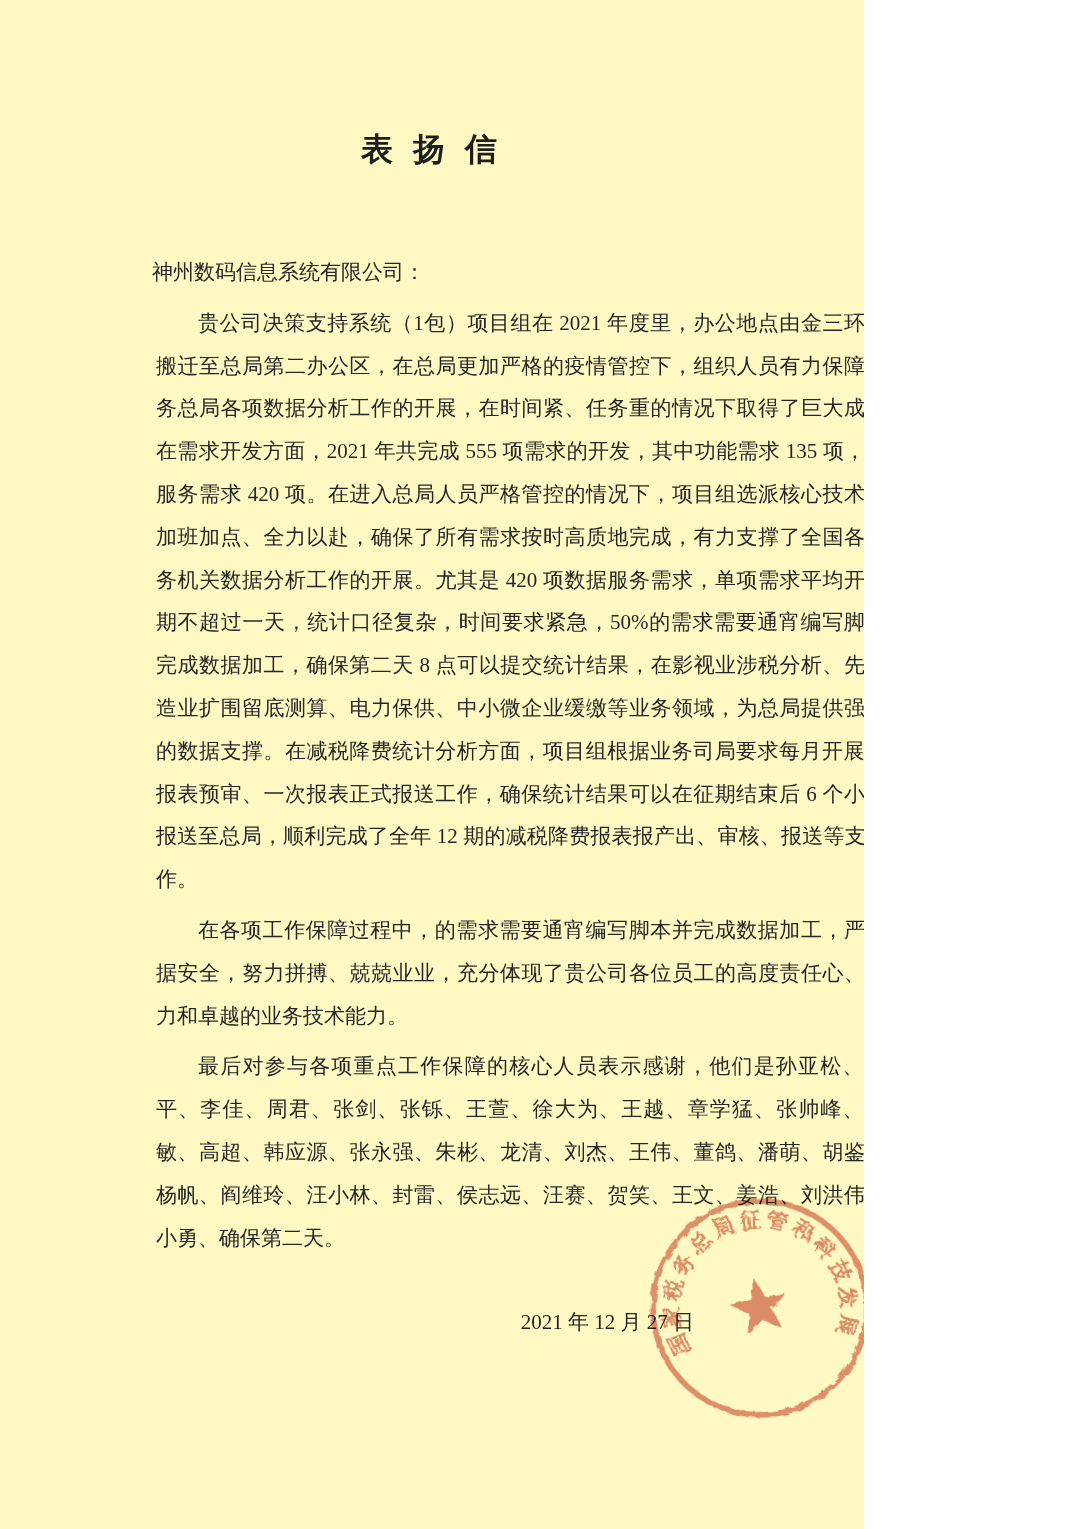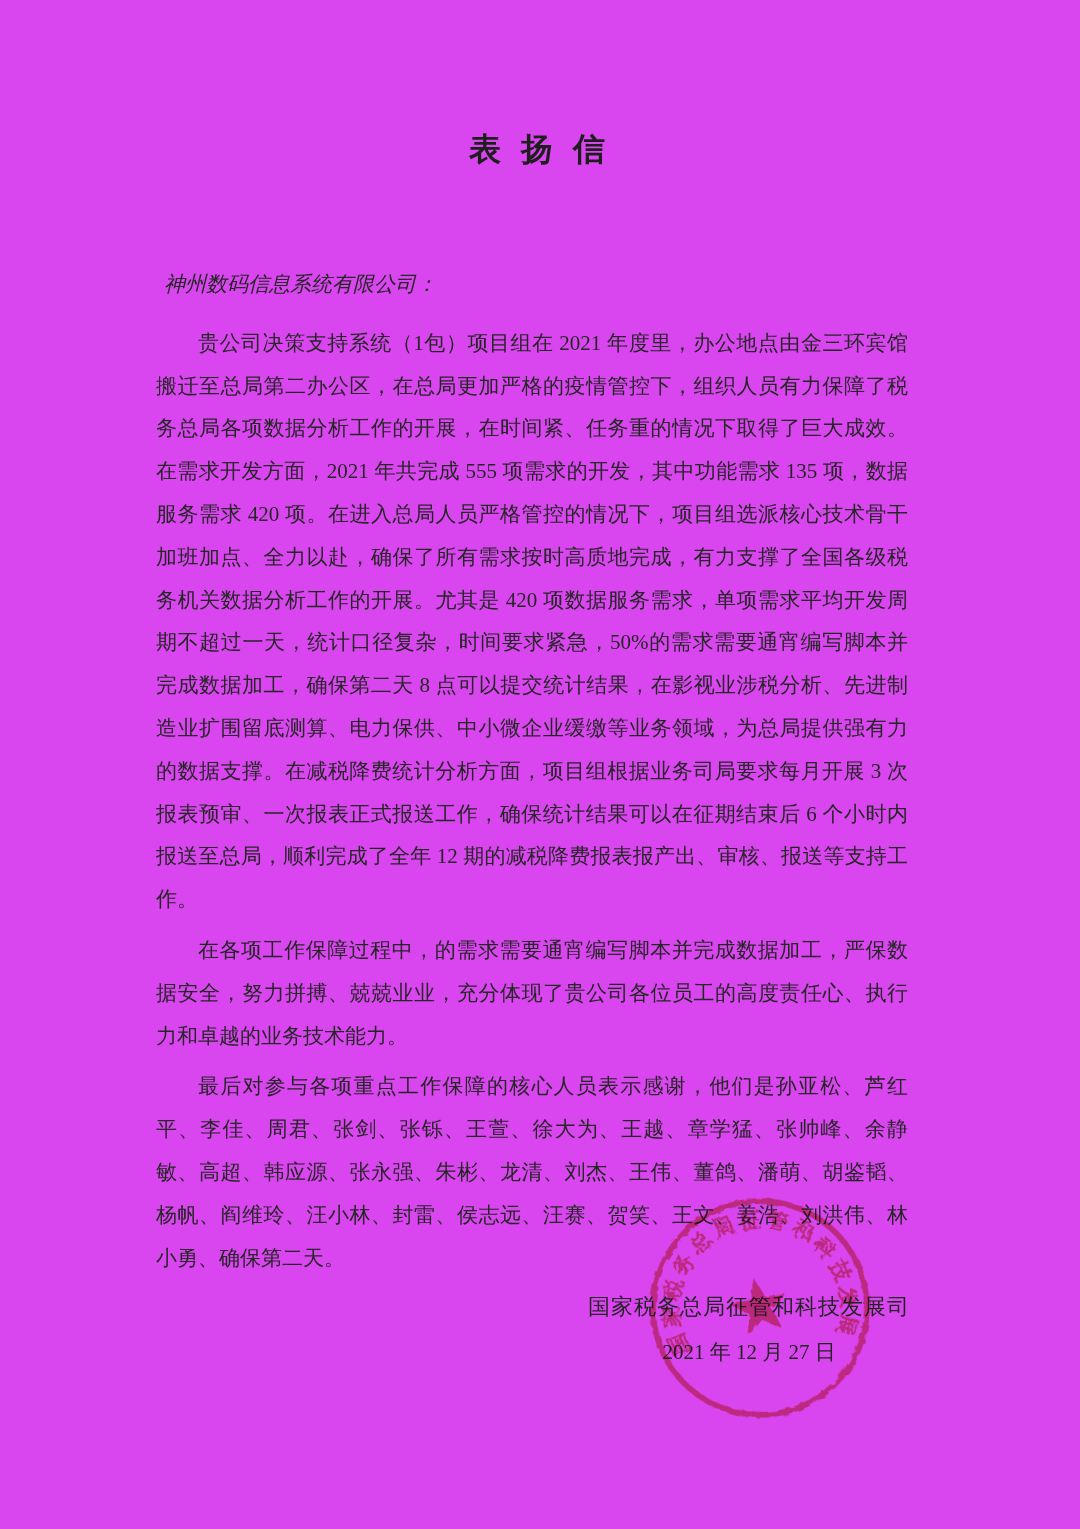--- a/index.html
+++ b/index.html
@@ -2,23 +2,23 @@
 <html><head>
 <meta charset="utf-8">
 <style>
   html, body {
     margin: 0;
     padding: 0;
     background: #ffffff;
   }
   .page {
     position: relative;
-    width: 1080px;
+    width: 864px;
     height: 1529px;
-    background: #d946ef;
+    background: #fef9c3;
     font-family: "Liberation Serif", "DejaVu Serif", serif;
     color: #262626;
     overflow: hidden;
   }
   .title {
     position: absolute;
     top: 133px;
     left: 0;
     width: 100%;
     margin: 0;
@@ -33,23 +33,22 @@
     position: absolute;
     left: 148px;
     top: 247px;
     width: 768px;
     font-size: 21px;
     line-height: 42.8px;
     text-align: justify;
     text-justify: inter-character;
   }
   .greeting {
-    margin: 16px;
+    margin: 4px;
     text-indent: 0;
-    font-style: italic;
   }
   .para {
     margin: 8px;
     text-indent: 2em;
   }
   .sign-block {
     position: absolute;
     right: 170px;
     top: 1292px;
     text-align: center;
@@ -90,21 +89,20 @@
   <h1 class="title">表 扬 信</h1>
 
   <div class="body-block">
     <p class="greeting">神州数码信息系统有限公司：</p>
     <p class="para">贵公司决策支持系统（1包）项目组在 2021 年度里，办公地点由金三环宾馆搬迁至总局第二办公区，在总局更加严格的疫情管控下，组织人员有力保障了税务总局各项数据分析工作的开展，在时间紧、任务重的情况下取得了巨大成效。在需求开发方面，2021 年共完成 555 项需求的开发，其中功能需求 135 项，数据服务需求 420 项。在进入总局人员严格管控的情况下，项目组选派核心技术骨干加班加点、全力以赴，确保了所有需求按时高质地完成，有力支撑了全国各级税务机关数据分析工作的开展。尤其是 420 项数据服务需求，单项需求平均开发周期不超过一天，统计口径复杂，时间要求紧急，50%的需求需要通宵编写脚本并完成数据加工，确保第二天 8 点可以提交统计结果，在影视业涉税分析、先进制造业扩围留底测算、电力保供、中小微企业缓缴等业务领域，为总局提供强有力的数据支撑。在减税降费统计分析方面，项目组根据业务司局要求每月开展 3 次报表预审、一次报表正式报送工作，确保统计结果可以在征期结束后 6 个小时内报送至总局，顺利完成了全年 12 期的减税降费报表报产出、审核、报送等支持工作。</p>
     <p class="para">在各项工作保障过程中，的需求需要通宵编写脚本并完成数据加工，严保数据安全，努力拼搏、兢兢业业，充分体现了贵公司各位员工的高度责任心、执行力和卓越的业务技术能力。</p>
     <p class="para">最后对参与各项重点工作保障的核心人员表示感谢，他们是孙亚松、芦红平、李佳、周君、张剑、张铄、王萱、徐大为、王越、章学猛、张帅峰、余静敏、高超、韩应源、张永强、朱彬、龙清、刘杰、王伟、董鸽、潘萌、胡鉴韬、杨帆、阎维玲、汪小林、封雷、侯志远、汪赛、贺笑、王文、姜浩、刘洪伟、林小勇、确保第二天。</p>
   </div>
 
   <div class="sign-block">
-    <div class="sign-name">国家税务总局征管和科技发展司</div>
     <div class="sign-date">2021 年 12 月 27 日</div>
   </div>
 
   <svg class="seal" viewBox="0 0 220 220" xmlns="http://www.w3.org/2000/svg" aria-hidden="true">
     <defs>
       <path id="seal-arc" d="M 40.7 150 A 80 80 0 1 1 179.3 150" fill="none"></path>
       <filter id="stamp-rough" x="-10%" y="-10%" width="120%" height="120%">
         <feTurbulence type="fractalNoise" baseFrequency="0.12" numOctaves="2" result="noise"></feTurbulence>
         <feDisplacementMap in="SourceGraphic" in2="noise" scale="5"></feDisplacementMap>
       </filter>

